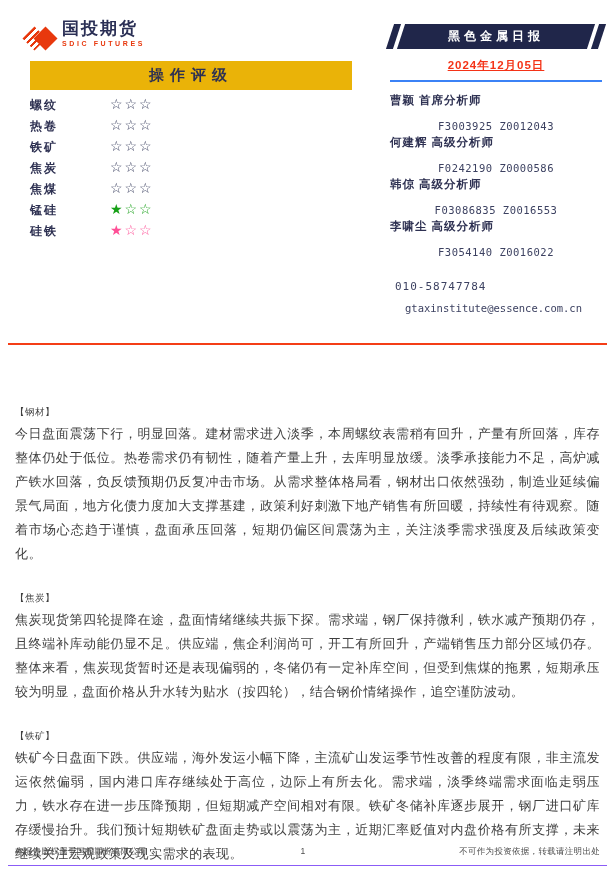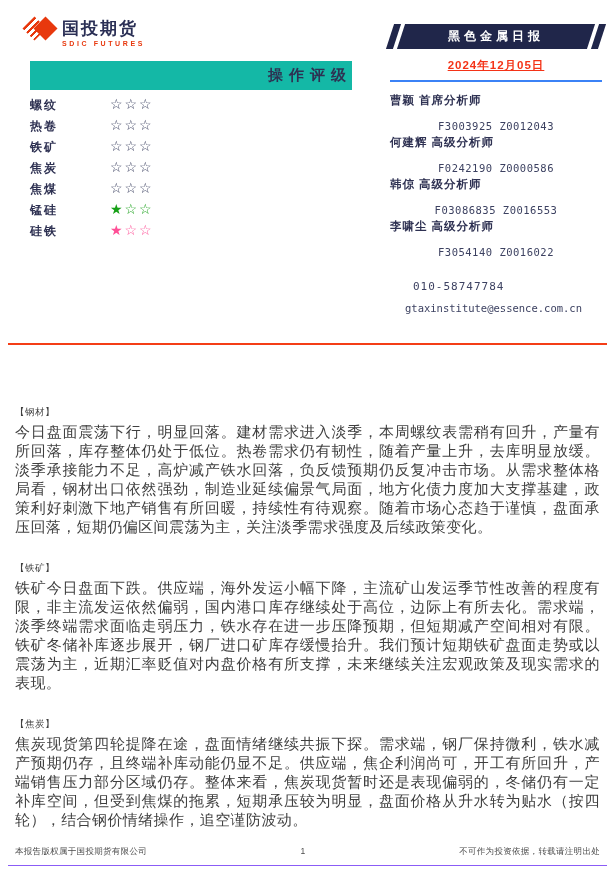--- a/index.html
+++ b/index.html
@@ -8,21 +8,21 @@
     position:relative;
     width:615px; height:870px;
     margin:0 auto;
     background:#ffffff;
     font-family:"Liberation Sans","DejaVu Sans",sans-serif;
     color:#3f3f3f;
     overflow:hidden;
   }
 
   
-  .logo { position:absolute; left:26px; top:20px; display:flex; align-items:flex-start; }
+  .logo { position:absolute; left:26px; top:20px; display:flex; align-items:flex-end; }
   .logo-marks { display:flex; align-items:center; margin-right:8px; }
   .diamond { display:inline-block; transform:rotate(45deg); }
   .diamond.hatched {
     width:17px; height:17px;
     background:repeating-linear-gradient(90deg,#e8380d 0 2.5px,#ffffff 2.5px 5px);
     margin-right:-6px;
   }
   .diamond.solid { width:17px; height:17px; background:#e8380d; }
   .logo-text { display:flex; flex-direction:column; line-height:1.05; }
   .logo-cn { font-size:17px; font-weight:bold; color:#2a2f55; letter-spacing:2px; }
@@ -44,22 +44,22 @@
   }
   .report-date {
     margin-top:9px; text-align:center;
     color:#f43317; font-size:11.5px; font-weight:bold; letter-spacing:1px;
     padding-bottom:7px; border-bottom:2px solid #3b82f6;text-decoration:underline;
   }
 
   
   .rating { position:absolute; left:30px; top:61px; width:322px; }
   .rating-title {
-    background:#14b8a6; height:29px; line-height:29px;
-    text-align:right; font-size:15px; font-weight:bold;
+    background:#eab308; height:29px; line-height:29px;
+    text-align:center; font-size:15px; font-weight:bold;
     color:#2e3152; letter-spacing:6px;
     font-family:"Liberation Serif","DejaVu Serif",serif;
   }
   .rating-rows { margin-top:7px; }
   .rating-row { display:flex; align-items:flex-start; height:21px; }
   .rating-label {
     width:80px; font-size:12px; font-weight:bold; color:#2e3152;
     letter-spacing:2px;
     font-family:"Liberation Serif","DejaVu Serif",serif;
   }
@@ -71,21 +71,21 @@
     font-size:11.5px; font-weight:bold; color:#2e3152; letter-spacing:1px;
     margin-top:3px;
     font-family:"Liberation Serif","DejaVu Serif",serif;
   }
   .an-code {
     font-size:10.5px; color:#3c4161; margin-top:12px; letter-spacing:0.5px;
     font-family:"DejaVu Sans Mono","Liberation Mono",monospace;
     text-align:center;
   }
   .an-phone {
-    margin-top:22px; margin-left:23px;
+    margin-top:22px; margin-left:5px;
     font-size:11px; color:#3c4161; letter-spacing:1px;
     font-family:"DejaVu Sans Mono","Liberation Mono",monospace;
   }
   .an-email {
     margin-top:9px; margin-left:15px;
     font-size:10.5px; color:#3c4161;
     font-family:"DejaVu Sans Mono","Liberation Mono",monospace;
   }
 
   
@@ -95,21 +95,21 @@
   }
 
   
   .main { position:absolute; top:360px; left:15px; width:585px;margin-top:41px; }
   .section { margin-bottom:21px; }
   .section h3 {
     font-size:9.5px; font-weight:normal; color:#3f3f3f;
     line-height:21px; letter-spacing:0.5px;
   }
   .section p {
-    font-size:15px; color:#3f3f3f; line-height:19px;
+    font-size:13px; color:#3f3f3f; line-height:24px;
     text-align:justify; letter-spacing:0.4px;
   }
 
   
   .footer {
     position:absolute; left:8px; right:8px; bottom:4px;
     height:20px; border-bottom:1px solid #8b5cf6;
     display:flex; justify-content:space-between; align-items:flex-start;
     padding:0 7px;
     font-size:8.5px; color:#4a4a4a; letter-spacing:0.3px;
@@ -190,26 +190,26 @@
   </div>
 
   <div class="red-divider"></div>
 
   <div class="main" id="main-sections">
       <div class="section">
         <h3>【钢材】</h3>
         <p>今日盘面震荡下行，明显回落。建材需求进入淡季，本周螺纹表需稍有回升，产量有所回落，库存整体仍处于低位。热卷需求仍有韧性，随着产量上升，去库明显放缓。淡季承接能力不足，高炉减产铁水回落，负反馈预期仍反复冲击市场。从需求整体格局看，钢材出口依然强劲，制造业延续偏景气局面，地方化债力度加大支撑基建，政策利好刺激下地产销售有所回暖，持续性有待观察。随着市场心态趋于谨慎，盘面承压回落，短期仍偏区间震荡为主，关注淡季需求强度及后续政策变化。</p>
       </div>
       <div class="section">
+        <h3>【焦炭】</h3>
+        <p>焦炭现货第四轮提降在途，盘面情绪继续共振下探。需求端，钢厂保持微利，铁水减产预期仍存，且终端补库动能仍显不足。供应端，焦企利润尚可，开工有所回升，产端销售压力部分区域仍存。整体来看，焦炭现货暂时还是表现偏弱的，冬储仍有一定补库空间，但受到焦煤的拖累，短期承压较为明显，盘面价格从升水转为贴水（按四轮），结合钢价情绪操作，追空谨防波动。</p>
+      </div>
+      <div class="section">
         <h3>【铁矿】</h3>
         <p>铁矿今日盘面下跌。供应端，海外发运小幅下降，主流矿山发运季节性改善的程度有限，非主流发运依然偏弱，国内港口库存继续处于高位，边际上有所去化。需求端，淡季终端需求面临走弱压力，铁水存在进一步压降预期，但短期减产空间相对有限。铁矿冬储补库逐步展开，钢厂进口矿库存缓慢抬升。我们预计短期铁矿盘面走势或以震荡为主，近期汇率贬值对内盘价格有所支撑，未来继续关注宏观政策及现实需求的表现。</p>
-      </div>
-      <div class="section">
-        <h3>【焦炭】</h3>
-        <p>焦炭现货第四轮提降在途，盘面情绪继续共振下探。需求端，钢厂保持微利，铁水减产预期仍存，且终端补库动能仍显不足。供应端，焦企利润尚可，开工有所回升，产端销售压力部分区域仍存。整体来看，焦炭现货暂时还是表现偏弱的，冬储仍有一定补库空间，但受到焦煤的拖累，短期承压较为明显，盘面价格从升水转为贴水（按四轮），结合钢价情绪操作，追空谨防波动。</p>
       </div>
     </div>
 
   <div class="footer">
     <span>本报告版权属于国投期货有限公司</span>
     <span class="page-num">1</span>
     <span>不可作为投资依据，转载请注明出处</span>
   </div>
 
 </div>

